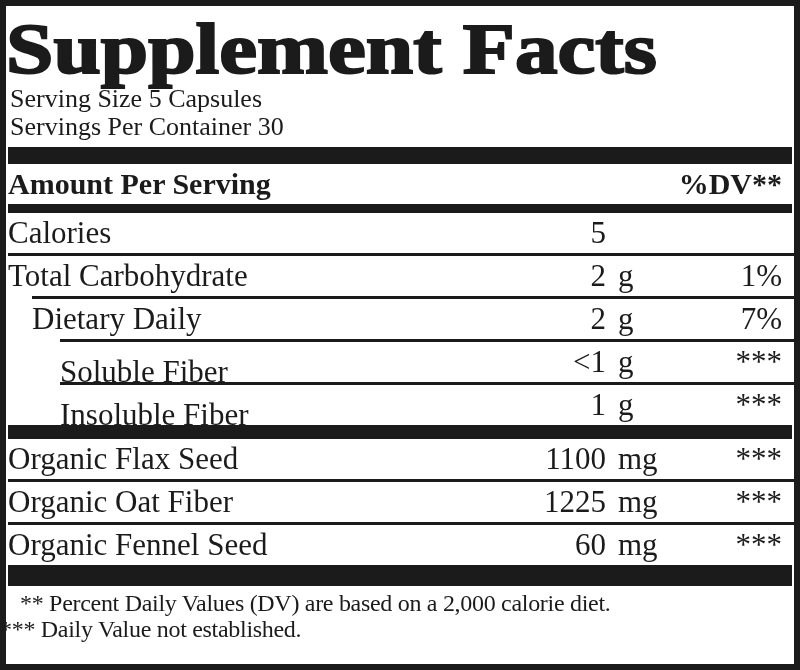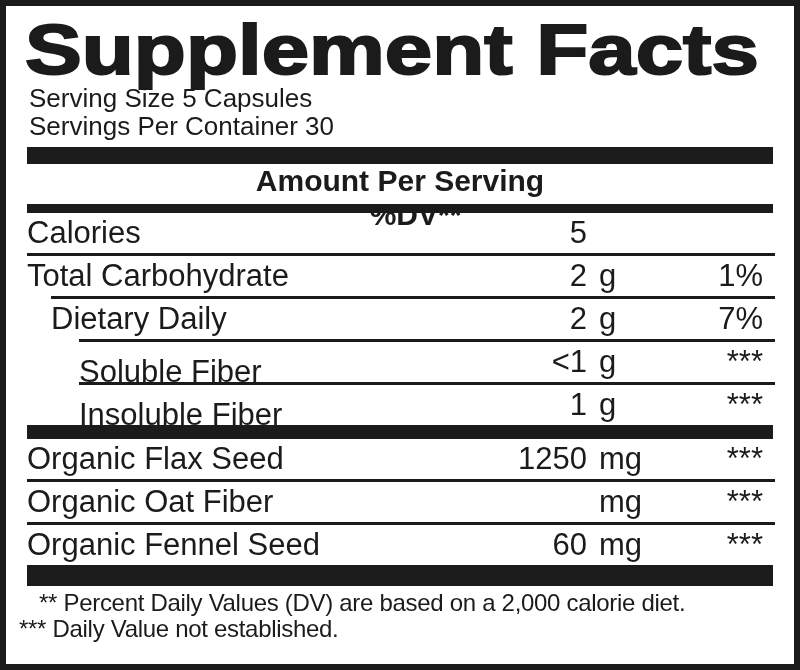--- a/index.html
+++ b/index.html
@@ -3,23 +3,23 @@
 <meta charset="utf-8">
 <style>
   :root { --ink:#1b1b1b; --paper:#ffffff; }
   * { box-sizing: border-box; }
   html,body { margin:0; padding:0; background:#fff; }
   .label {
     position: relative;
     width: 800px; height: 670px;
     border: 6px solid var(--ink);
     background: var(--paper);
-    padding: 0 19px;
+    padding: 0 0;
     color: var(--ink);
-    font-family: Liberation Sans, sans-serif;
+    font-family: Liberation Serif, serif;
     overflow: hidden;
   }
   .title {
     margin: 8px 0 0 0;
     font-size: 71px;
     font-weight: bold;
     line-height: 1.0;
     letter-spacing: 0px;
     white-space: nowrap;
     transform: scaleX(1.20);
@@ -32,21 +32,21 @@
     padding-left: 4px;
     white-space: nowrap;
   }
   .bar { background: var(--ink); margin: 0 2px; }
   .bar-thick   { height: 17px; margin-top: 6px; }
   .bar-medium  { height: 9px; }
   .bar-section { height: 14px; }
   .bar-footer  { height: 21px; }
   .header-row {
     display: flex; justify-content: space-between; align-items: center;
-    height: 40px; font-size: 30px; font-weight: bold; padding: 0 2px; flex-direction: column;
+    height: 40px; font-size: 30px; font-weight: bold; padding: 0 2px;
   }
   .header-row .dv-h { padding-right: 10px; margin-left: 41px; }
   .row { display: flex; align-items: center; height: 40px; font-size: 31px; }
   .row .name  { flex: 1; padding-left: 2px; white-space: nowrap; }
   .row.indent-1 .name { padding-left: 26px; }
   .row.indent-2 .name { padding-left: 54px; margin-top: 20px; }
   .row .num  { width: 120px; text-align: right; white-space: nowrap; }
   .row .unit { width: 68px; padding-left: 12px; white-space: nowrap; }
   .row .dv   { width: 120px; text-align: right; padding-right: 12px; white-space: nowrap; }
   .sep { height: 3px; background: var(--ink); margin-right: 0; }
@@ -116,29 +116,30 @@
     <span class="name">Insoluble Fiber</span>
     <span class="num">1</span>
     <span class="unit">g</span>
     <span class="dv">***</span>
   </div>
 
   <div class="bar bar-section"></div>
 
   <div class="row indent-0">
     <span class="name">Organic Flax Seed</span>
-    <span class="num">1250</span>
+    <span class="num">1100</span>
     <span class="unit">mg</span>
     <span class="dv">***</span>
   </div>
 
   <div class="sep sep-0"></div>
 
   <div class="row indent-0">
     <span class="name">Organic Oat Fiber</span>
+    <span class="num">1225</span>
     <span class="unit">mg</span>
     <span class="dv">***</span>
   </div>
 
   <div class="sep sep-0"></div>
 
   <div class="row indent-0">
     <span class="name">Organic Fennel Seed</span>
     <span class="num">60</span>
     <span class="unit">mg</span>

